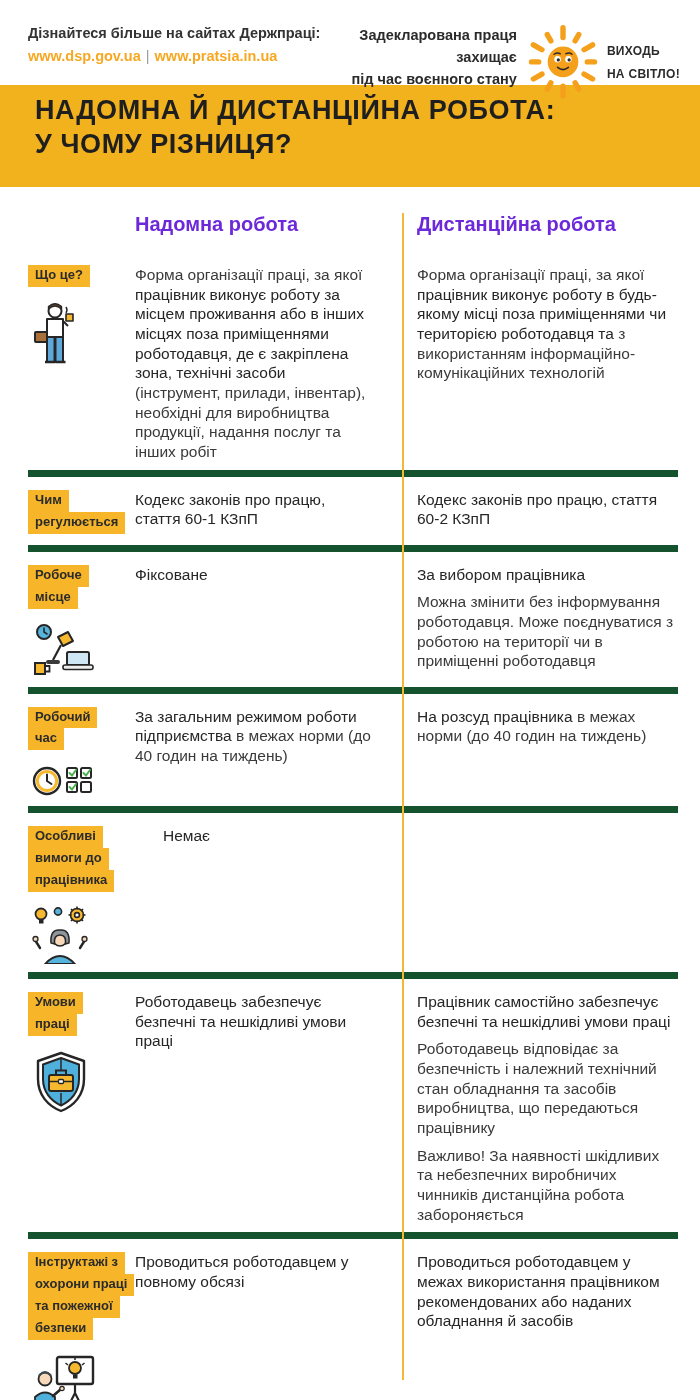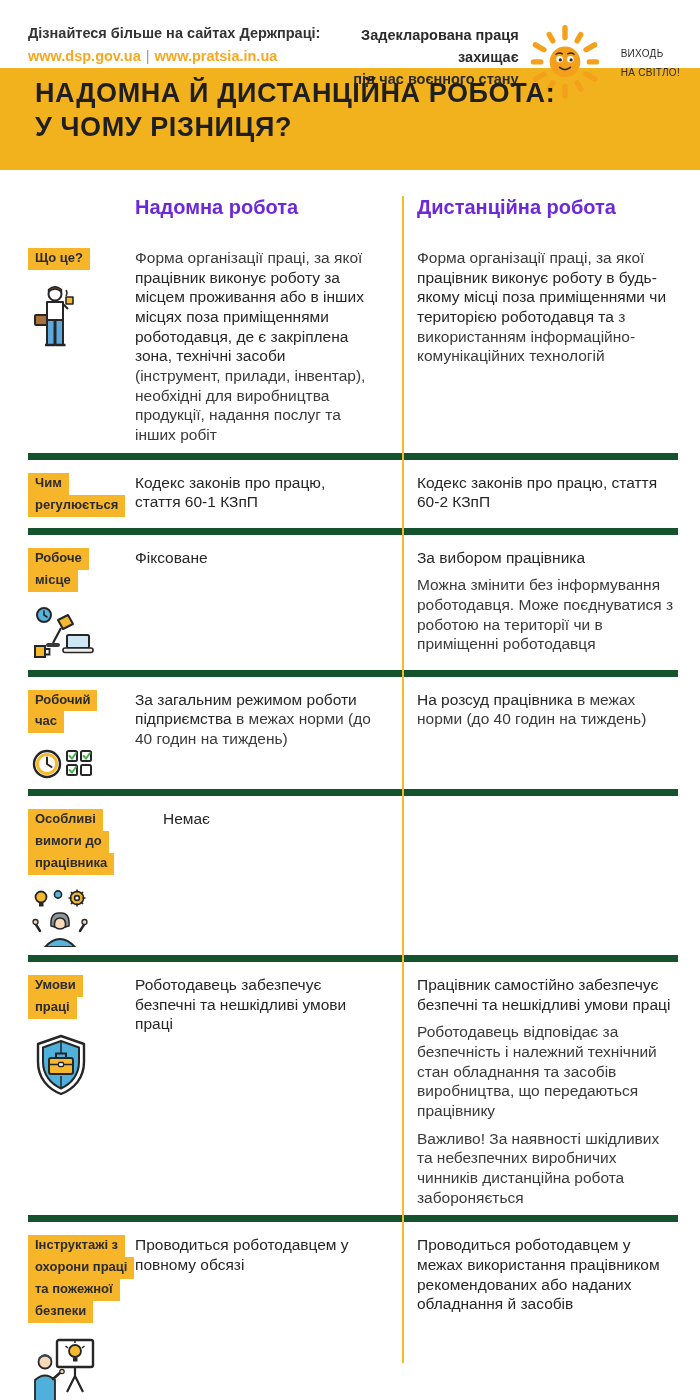--- a/index.html
+++ b/index.html
@@ -1,30 +1,30 @@
 <!DOCTYPE html>
 <html lang="uk"><head>
 <meta charset="utf-8">
 <style>
   *{box-sizing:border-box;margin:0;padding:0}
   html,body{width:700px;height:1400px;background:#fff;overflow:hidden;
     font-family:"Liberation Sans","DejaVu Sans",sans-serif;color:#3a3a3a}
 
   
-  .topbar{height:68px;display:flex;align-items:flex-start;padding:22px 20px 0 28px}
+  .topbar{height:85px;display:flex;align-items:flex-start;padding:22px 20px 0 28px}
   .tb-left{font-size:14.5px;font-weight:700;color:#333;line-height:1.55;white-space:nowrap}
   .tb-links{margin-top:1px}
   .tb-links a{color:#F7A823;text-decoration:none;font-weight:700}
   .tb-sep{color:#9a9a9a;font-weight:400;margin:0 5px}
   .tb-center{margin-left:auto;text-align:right;font-size:14.5px;font-weight:700;
     color:#2b2b2b;line-height:1.5;padding-top:3px}
   .logo{display:flex;align-items:center;margin-left:10px}
   .logo svg{flex:0 0 auto}
-  .logo-text{font-size:10px;font-weight:400;color:#2b2b2b;line-height:1.9;
-    margin-left:20px;letter-spacing:.3px;white-space:nowrap}
+  .logo-text{font-size:12px;font-weight:700;color:#2b2b2b;line-height:1.9;
+    margin-left:8px;letter-spacing:.3px;white-space:nowrap}
 
   
   .banner{background:#F2B21E;height:102px;padding:9px 30px 0 35px}
   .banner div{font-size:27px;font-weight:800;color:#1f1f1f;line-height:1.25;
     letter-spacing:.6px;text-transform:uppercase}
 
   
   .table{position:relative;padding:26px 22px 0 28px}
   .vdivider{position:absolute;left:402px;top:26px;width:2px;height:1167px;background:#F5B832}
   .thead{display:grid;grid-template-columns:107px 254px 1fr;margin-bottom:16px}

